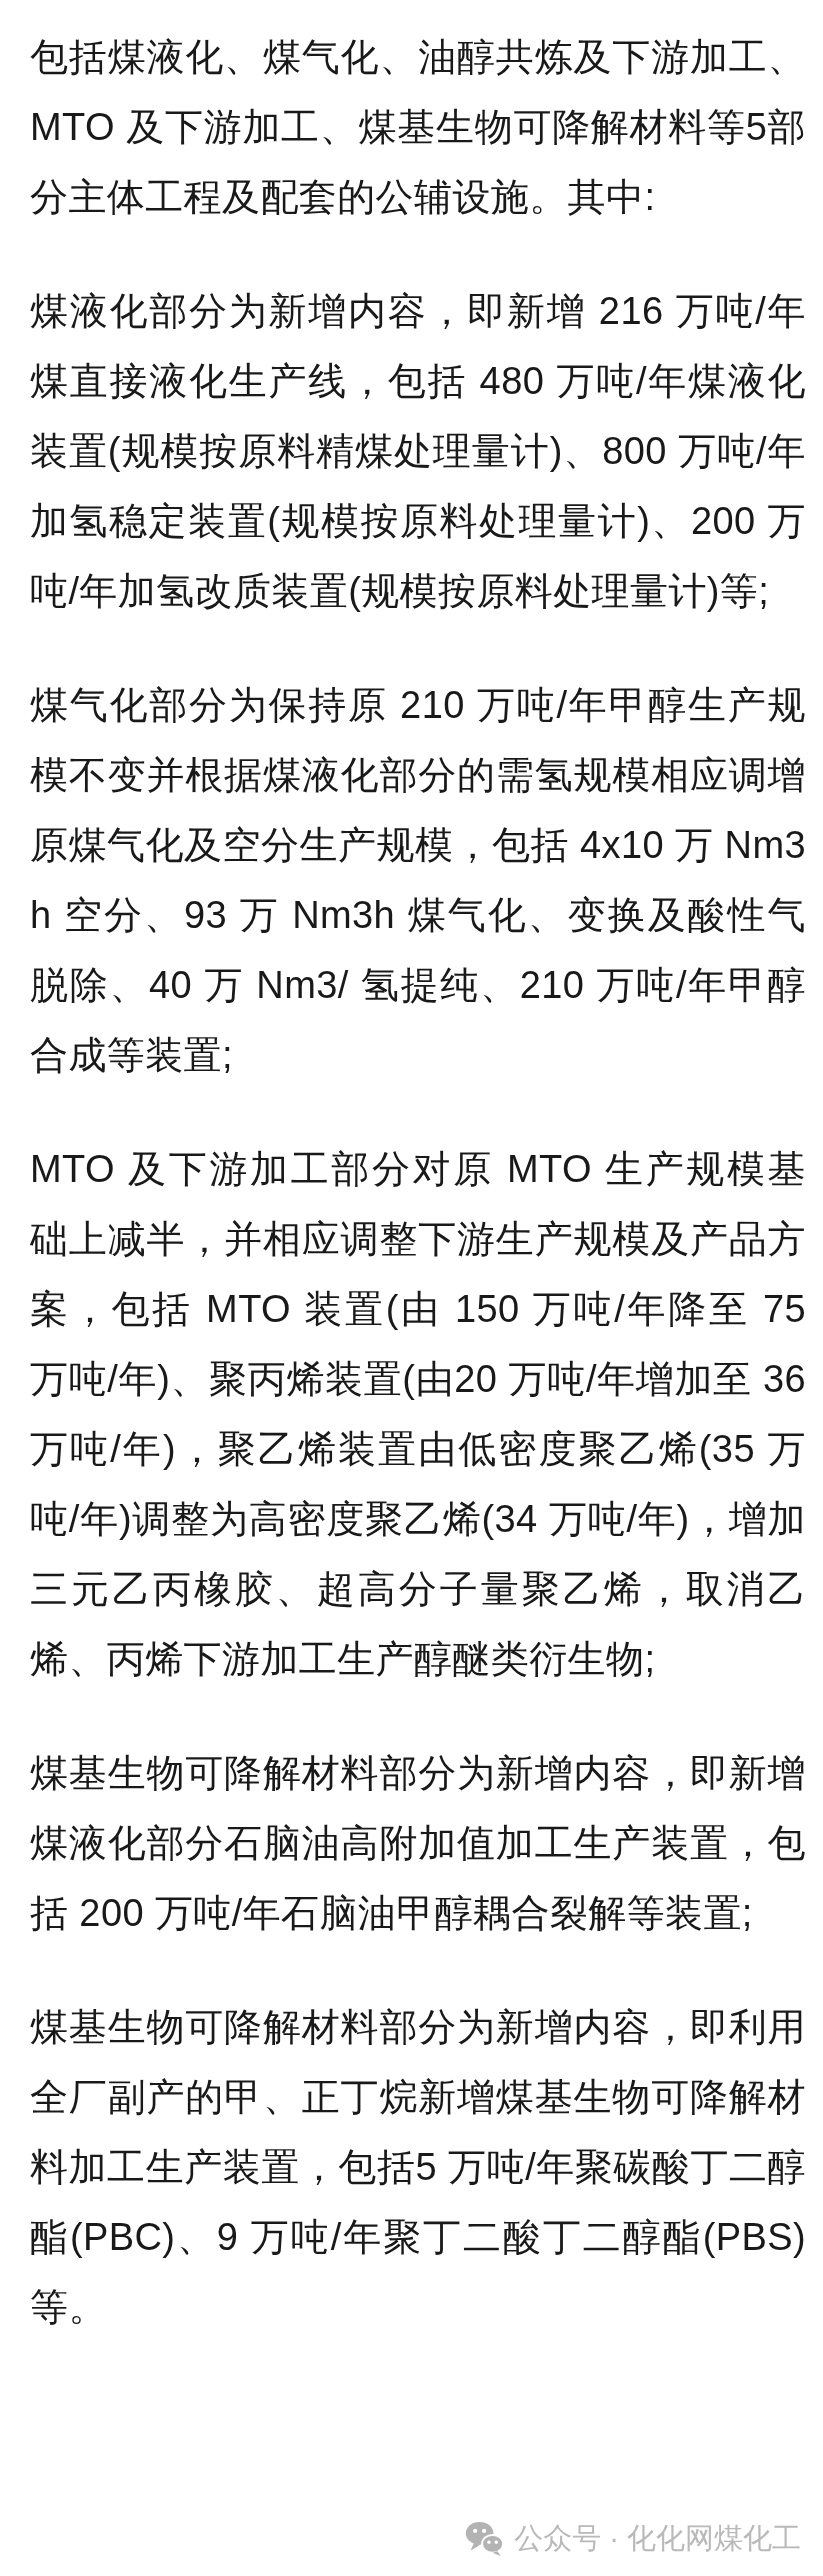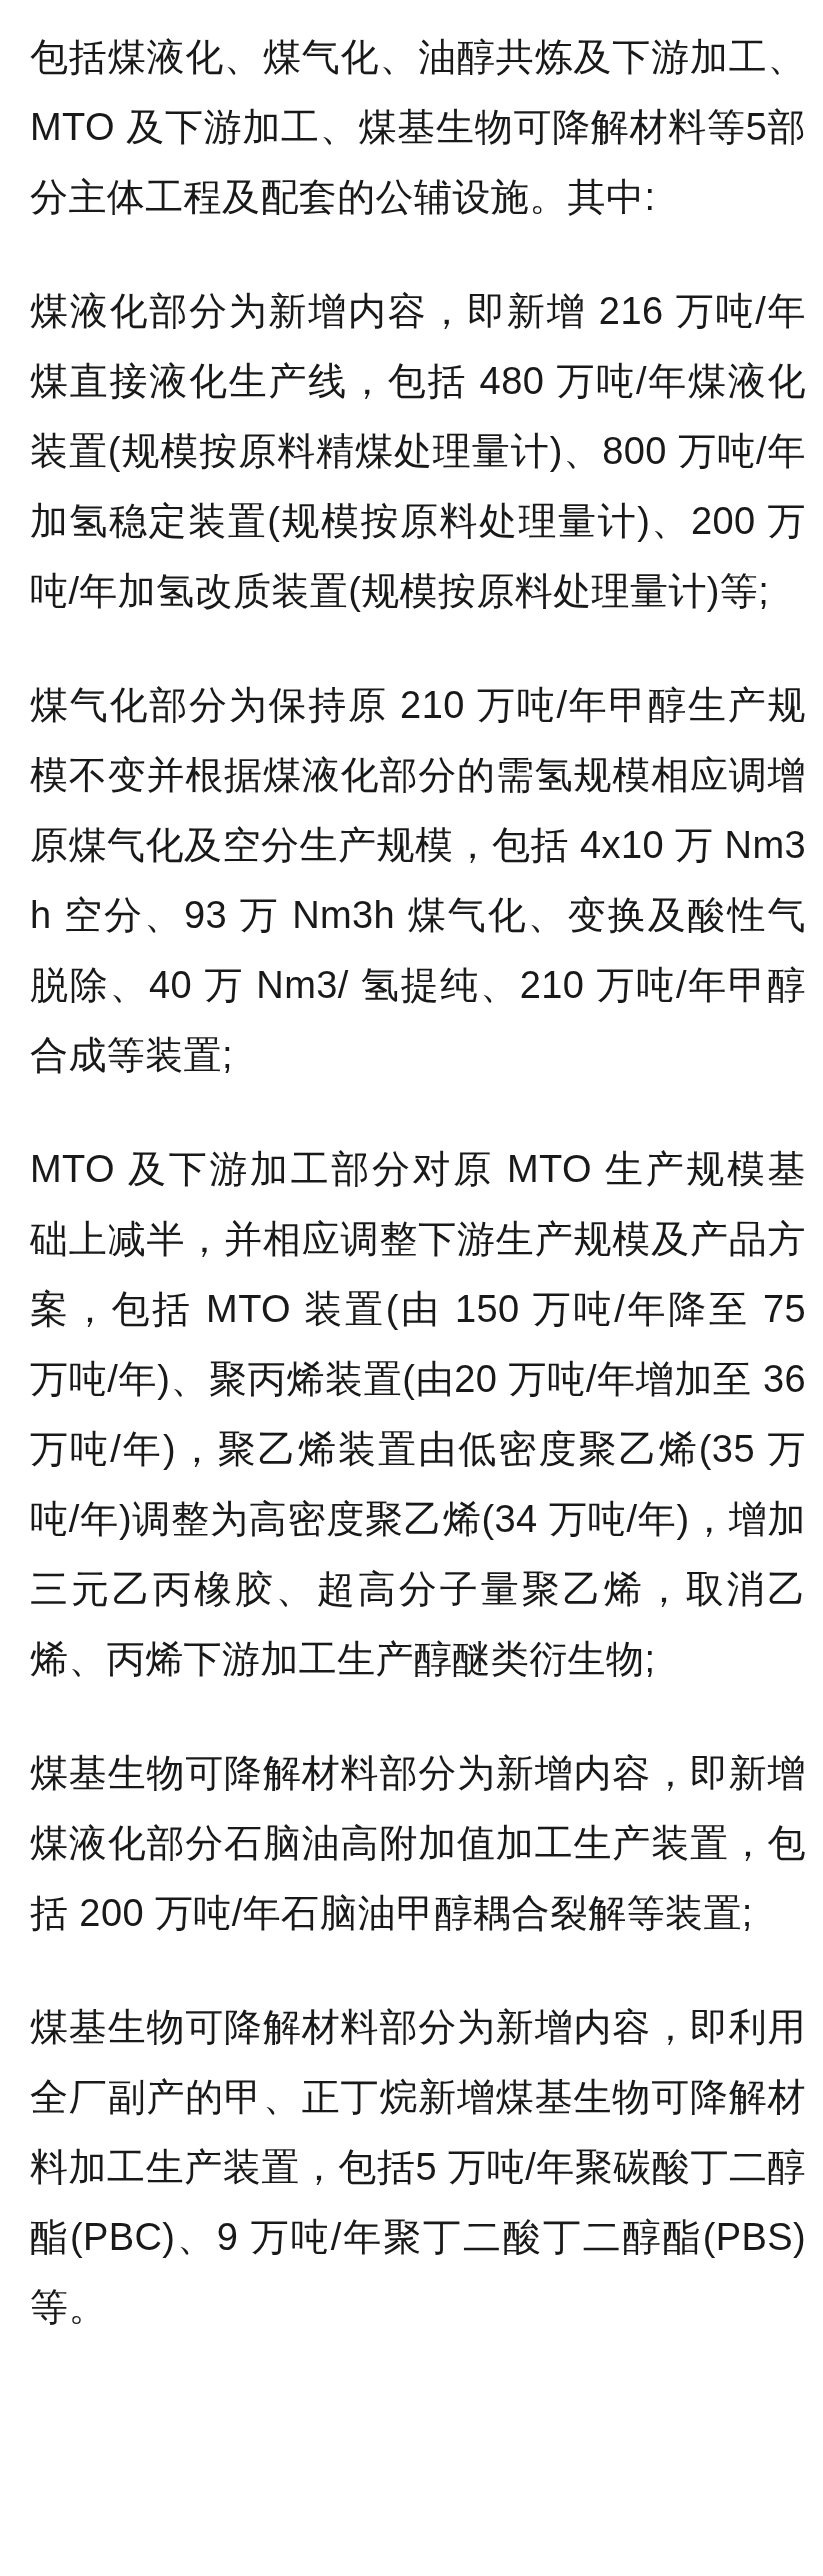--- a/index.html
+++ b/index.html
@@ -49,14 +49,27 @@
 <div class="page">
   <div class="article">
     <p><span class="lead"></span><span>包括煤液化、煤气化、油醇共炼及下游加工、MTO 及下游加工、煤基生物可降解材料等5部分主体工程及配套的公辅设施。其中:</span></p>
     <p><span class="lead">煤液化部分</span><span>为新增内容，即新增 216 万吨/年煤直接液化生产线，包括 480 万吨/年煤液化装置(规模按原料精煤处理量计)、800 万吨/年加氢稳定装置(规模按原料处理量计)、200 万吨/年加氢改质装置(规模按原料处理量计)等;</span></p>
     <p><span class="lead">煤气化部分</span><span>为保持原 210 万吨/年甲醇生产规模不变并根据煤液化部分的需氢规模相应调增原煤气化及空分生产规模，包括 4x10 万 Nm3h 空分、93 万 Nm3h 煤气化、变换及酸性气脱除、40 万 Nm3/ 氢提纯、210 万吨/年甲醇合成等装置;</span></p>
     <p><span class="lead">MTO 及下游加工部分</span><span>对原 MTO 生产规模基础上减半，并相应调整下游生产规模及产品方案，包括 MTO 装置(由 150 万吨/年降至 75 万吨/年)、聚丙烯装置(由20 万吨/年增加至 36 万吨/年)，聚乙烯装置由低密度聚乙烯(35 万吨/年)调整为高密度聚乙烯(34 万吨/年)，增加三元乙丙橡胶、超高分子量聚乙烯，取消乙烯、丙烯下游加工生产醇醚类衍生物;</span></p>
     <p><span class="lead">煤基生物可降解材料部分</span><span>为新增内容，即新增煤液化部分石脑油高附加值加工生产装置，包括 200 万吨/年石脑油甲醇耦合裂解等装置;</span></p>
     <p><span class="lead">煤基生物可降解材料部分</span><span>为新增内容，即利用全厂副产的甲、正丁烷新增煤基生物可降解材料加工生产装置，包括5 万吨/年聚碳酸丁二醇酯(PBC)、9 万吨/年聚丁二酸丁二醇酯(PBS)等。</span></p>
   </div>
 
+  <div class="watermark">
+    <svg class="wm-icon" viewBox="0 0 48 44" xmlns="http://www.w3.org/2000/svg" aria-hidden="true">
+      <ellipse cx="18" cy="15" rx="17" ry="14" fill="#b3b3b3"></ellipse>
+      <path d="M11 27 L7 36 L19 29 Z" fill="#b3b3b3"></path>
+      <circle cx="12.5" cy="12" r="2.6" fill="#ffffff"></circle>
+      <circle cx="23.5" cy="12" r="2.6" fill="#ffffff"></circle>
+      <ellipse cx="34" cy="28" rx="13" ry="11" stroke="#ffffff" stroke-width="2.5" fill="#b3b3b3"></ellipse>
+      <path d="M40 37 L44 43 L34 39 Z" fill="#b3b3b3"></path>
+      <circle cx="29.5" cy="26" r="2.1" fill="#ffffff"></circle>
+      <circle cx="38.5" cy="26" r="2.1" fill="#ffffff"></circle>
+    </svg>
+    <span>公众号 · 化化网煤化工</span>
+  </div>
 </div>
 
 
 </body></html>

